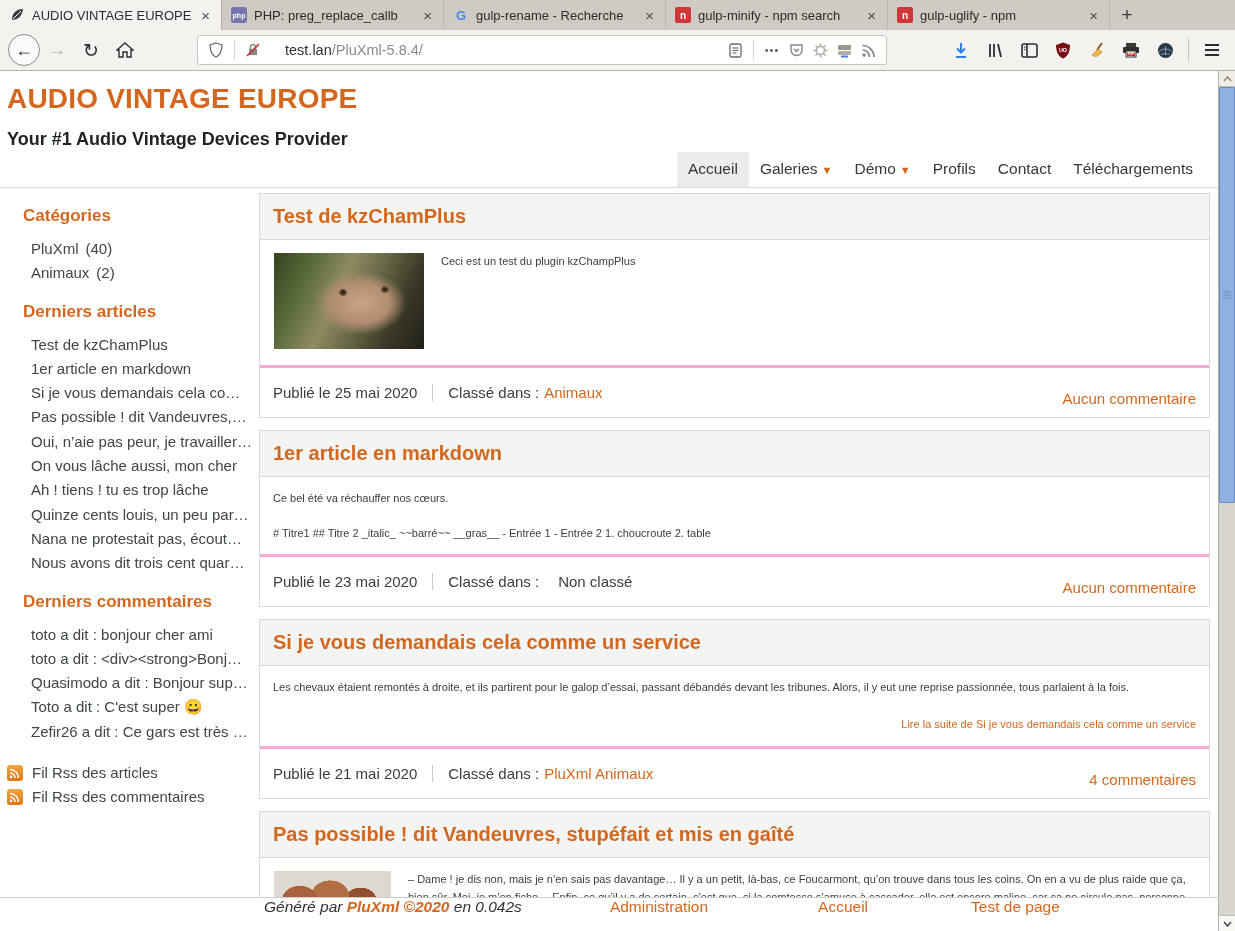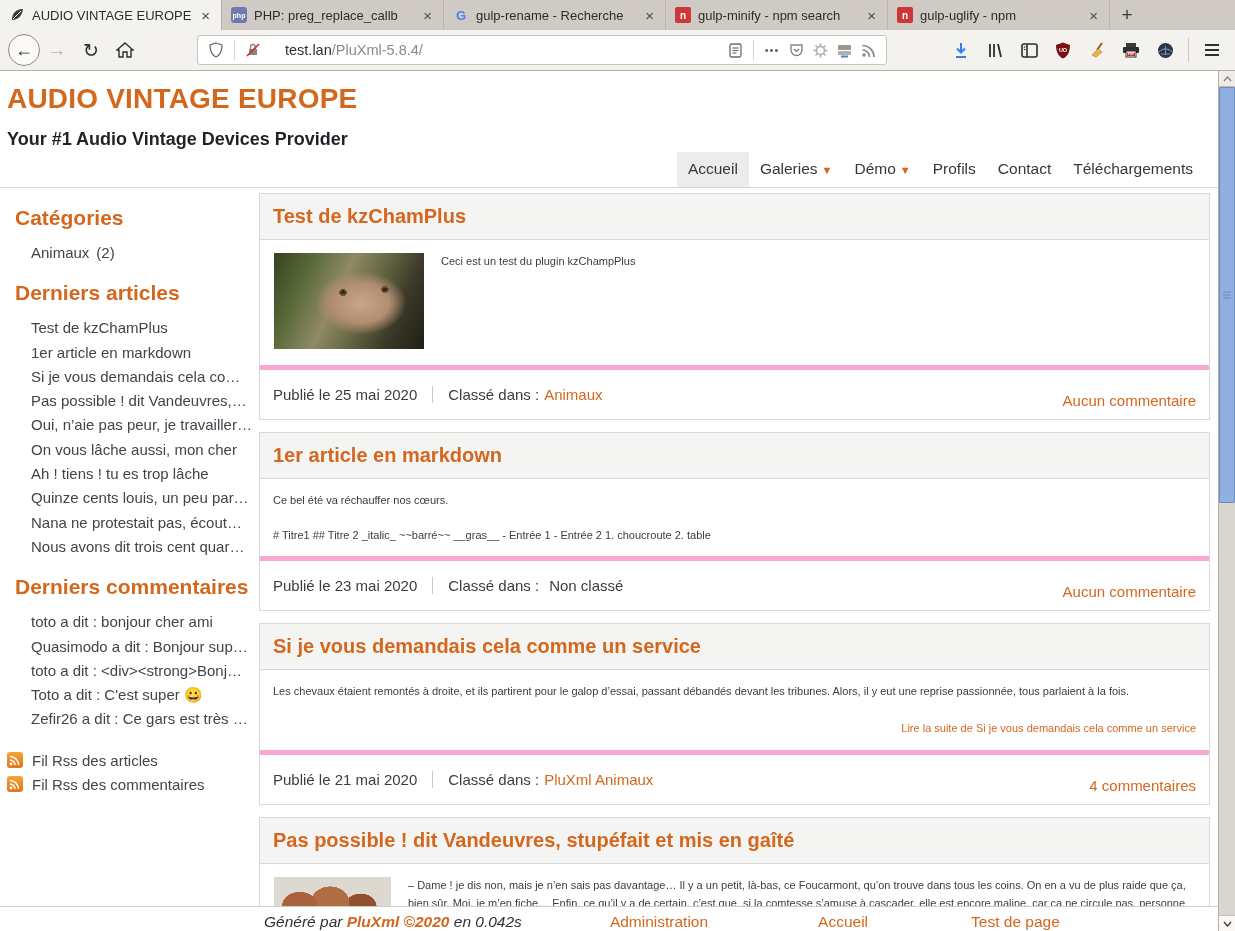--- a/index.html
+++ b/index.html
@@ -88,21 +88,21 @@
   .site-header{ position:relative; border-bottom:1px solid #d9d9d9; padding:12px 0 0 7px; height:117px; }
   .site-title{ margin:0; color:var(--accent); font-size:28px; font-weight:bold; letter-spacing:0.2px; }
   .site-subtitle{ margin:14px 0 0; color:#1f2327; font-size:18px; font-weight:bold; }
   .main-nav{ position:absolute; right:14px; bottom:0; display:flex; align-items:flex-end; }
   .nav-item{ font-size:15.5px; color:#33383d; padding:8px 11px 9px; white-space:nowrap; }
   .nav-item.active{ background:#ececea; }
   .nav-caret{ color:var(--accent); font-size:11px; margin-left:4px; }
 
   .columns{ display:flex; }
   .sidebar{ width:259px; flex:0 0 259px; padding:2px 0 0 7px; color:#40454b; font-size:15px; }
-  .side-h{ color:var(--accent); font-weight:bold; font-size:21px; margin:16px 8px 11px; }
+  .side-h{ color:var(--accent); font-weight:bold; font-size:17px; margin:16px 16px 11px; }
   .side-list{ list-style:none; margin:0 0 4px; padding:0 0 0 24px; line-height:24.3px; }
   .side-list li{ white-space:nowrap; overflow:hidden; }
   .cat-count{ margin-left:7px; }
   .rss-row{ display:flex; align-items:center; gap:9px; margin:7px 0;text-align:center; }
   .rss-badge{ width:16px; height:16px; border-radius:3px; flex:0 0 16px;
     background:linear-gradient(180deg,#f5a53d,#e0771a); position:relative; }
   .rss-badge svg{ position:absolute; left:2px; bottom:2px; }
 
   .main{ flex:1; padding:5px 8px 0 0; }
   .article{ border:1px solid #d9d9d9; margin-bottom:12px; background:#fff; }
@@ -124,30 +124,30 @@
     width:117px; height:84px;
     background:
       radial-gradient(ellipse 24% 26% at 22% 34%, #a8613c 0 62%, rgba(0,0,0,0) 63%),
       radial-gradient(ellipse 26% 30% at 48% 30%, #b06e42 0 62%, rgba(0,0,0,0) 63%),
       radial-gradient(ellipse 22% 26% at 74% 36%, #93502f 0 62%, rgba(0,0,0,0) 63%),
       radial-gradient(ellipse 30% 16% at 50% 58%, #6f4a33 0 62%, rgba(0,0,0,0) 63%),
       linear-gradient(180deg, #ddd8d0 0 52%, #8fb0af 52% 72%, #5f8b90 72% 100%);
   }
   .body-min-1{ min-height:124px; }
   .read-more{ text-align:right; color:var(--accent); margin-top:18px; }
-  .article-f{ border-top:5px solid #f9a8d4; padding:10px 13px; display:flex; align-items:center;
+  .article-f{ border-top:3px solid #f9a8d4; padding:10px 13px; display:flex; align-items:center;
     font-size:15px; color:#3a3d41; }
   .classed{ border-left:1px solid #c9c9c9; margin-left:15px; padding-left:15px; }
   .cat-link{ color:var(--accent); margin-left:5px; }
-  .cat-plain{ color:#3a3d41; margin-left:10px; }
+  .cat-plain{ color:#3a3d41; margin-left:19px; }
   .comments-link{ margin-left:auto; color:var(--accent);margin-top:12px; }
 
   .site-footer{
-    position:absolute; left:0; right:0; bottom:0; height:25px; background:#fff;
-    border-top:1px solid #cfcdc9; display:flex; align-items:flex-end; font-size:15.5px; color:#2e3338;
+    position:absolute; left:0; right:0; bottom:0; height:34px; background:#fff;
+    border-top:1px solid #cfcdc9; display:flex; align-items:flex-start; font-size:15.5px; color:#2e3338;
   }
   .gen{ font-style:italic; margin-left:264px; }
   .gen .brand{ color:var(--accent); font-weight:bold; }
   .foot-link{ color:var(--accent); }
   .fl-1{ margin-left:88px; } .fl-2{ margin-left:110px; } .fl-3{ margin-left:103px; }
 
   svg{ display:block; }
 </style>
 </head>
 <body>
@@ -353,40 +353,41 @@
       <span class="nav-item">Contact</span>
       <span class="nav-item">Téléchargements</span>
     </div>
   </div>
 
   <div class="columns">
 
     <div class="sidebar">
       <div class="side-h">Catégories</div>
       <ul class="side-list">
+        <li><span>PluXml</span><span class="cat-count">(40)</span></li>
         <li><span>Animaux</span><span class="cat-count">(2)</span></li>
       </ul>
       <div class="side-h">Derniers articles</div>
       <ul class="side-list">
         <li>Test de kzChamPlus</li>
         <li>1er article en markdown</li>
         <li>Si je vous demandais cela co…</li>
         <li>Pas possible ! dit Vandeuvres,…</li>
         <li>Oui, n’aie pas peur, je travailler…</li>
         <li>On vous lâche aussi, mon cher</li>
         <li>Ah ! tiens ! tu es trop lâche</li>
         <li>Quinze cents louis, un peu par…</li>
         <li>Nana ne protestait pas, écout…</li>
         <li>Nous avons dit trois cent quar…</li>
       </ul>
       <div class="side-h">Derniers commentaires</div>
       <ul class="side-list">
         <li>toto a dit : bonjour cher ami</li>
+        <li>toto a dit : &lt;div&gt;&lt;strong&gt;Bonj…</li>
         <li>Quasimodo a dit : Bonjour sup…</li>
-        <li>toto a dit : &lt;div&gt;&lt;strong&gt;Bonj…</li>
         <li>Toto a dit : C'est super 😀</li>
         <li>Zefir26 a dit : Ce gars est très …</li>
       </ul>
       <div style="height:9px"></div>
       <div class="rss-row">
         <span class="rss-badge">
             <svg width="11" height="11" viewBox="0 0 11 11">
               <circle cx="2" cy="9" r="1.4" fill="#fff"></circle>
               <path d="M1 5 a5 5 0 0 1 5 5" fill="none" stroke="#fff" stroke-width="1.5"></path>
               <path d="M1 1.5 a8.5 8.5 0 0 1 8.5 8.5" fill="none" stroke="#fff" stroke-width="1.5"></path>

